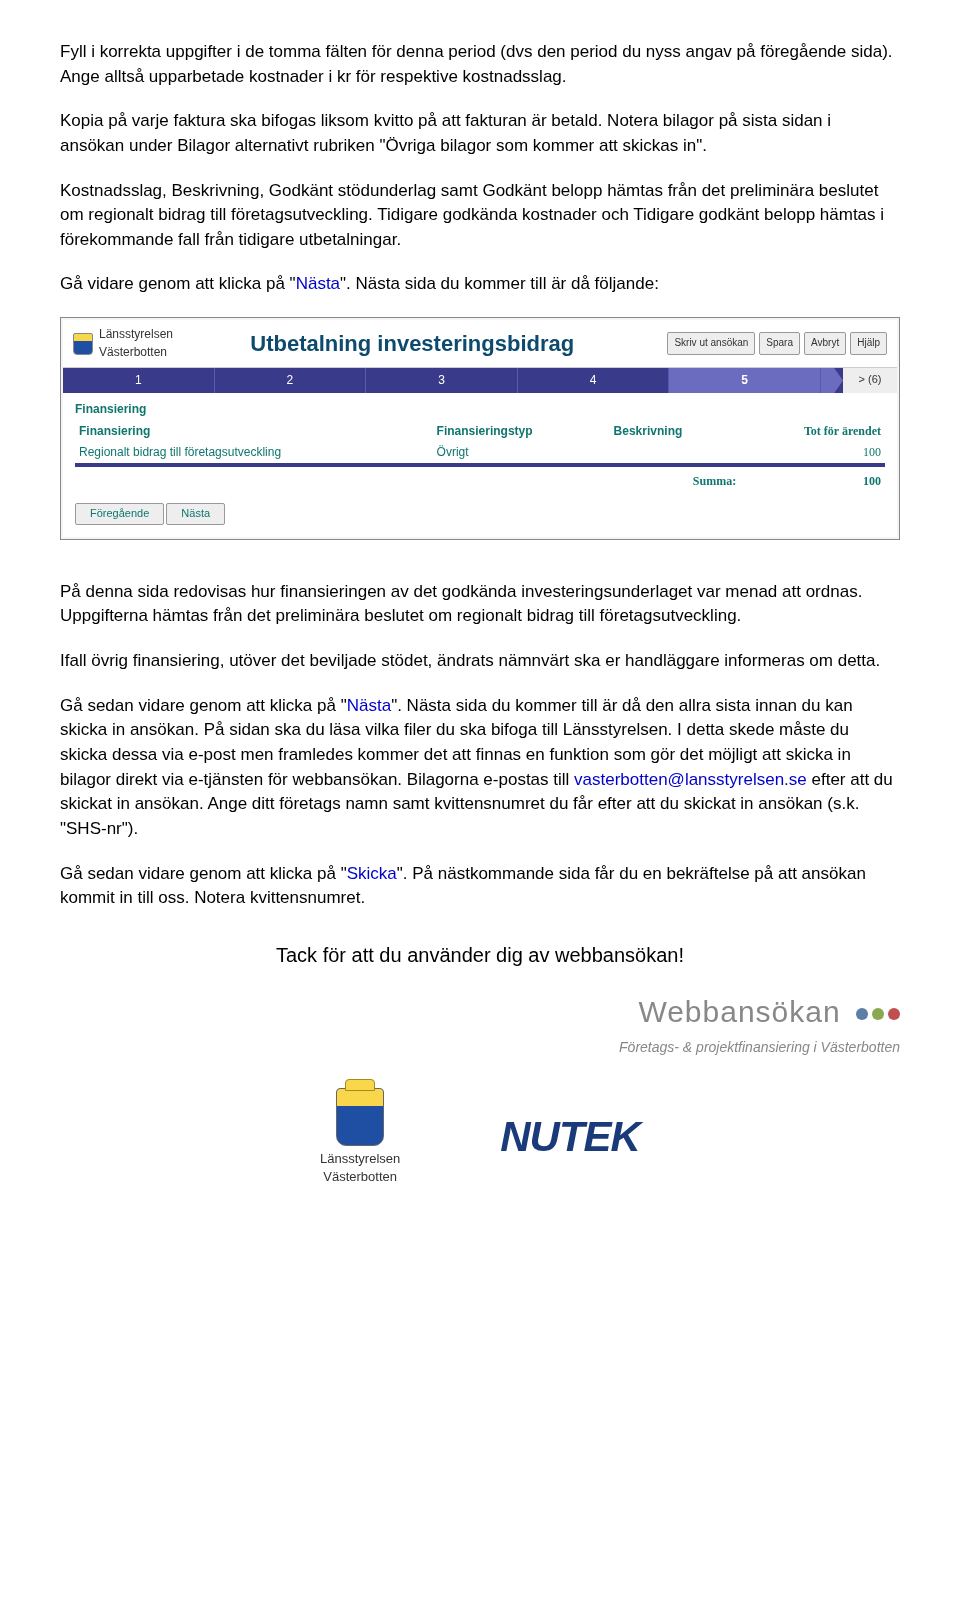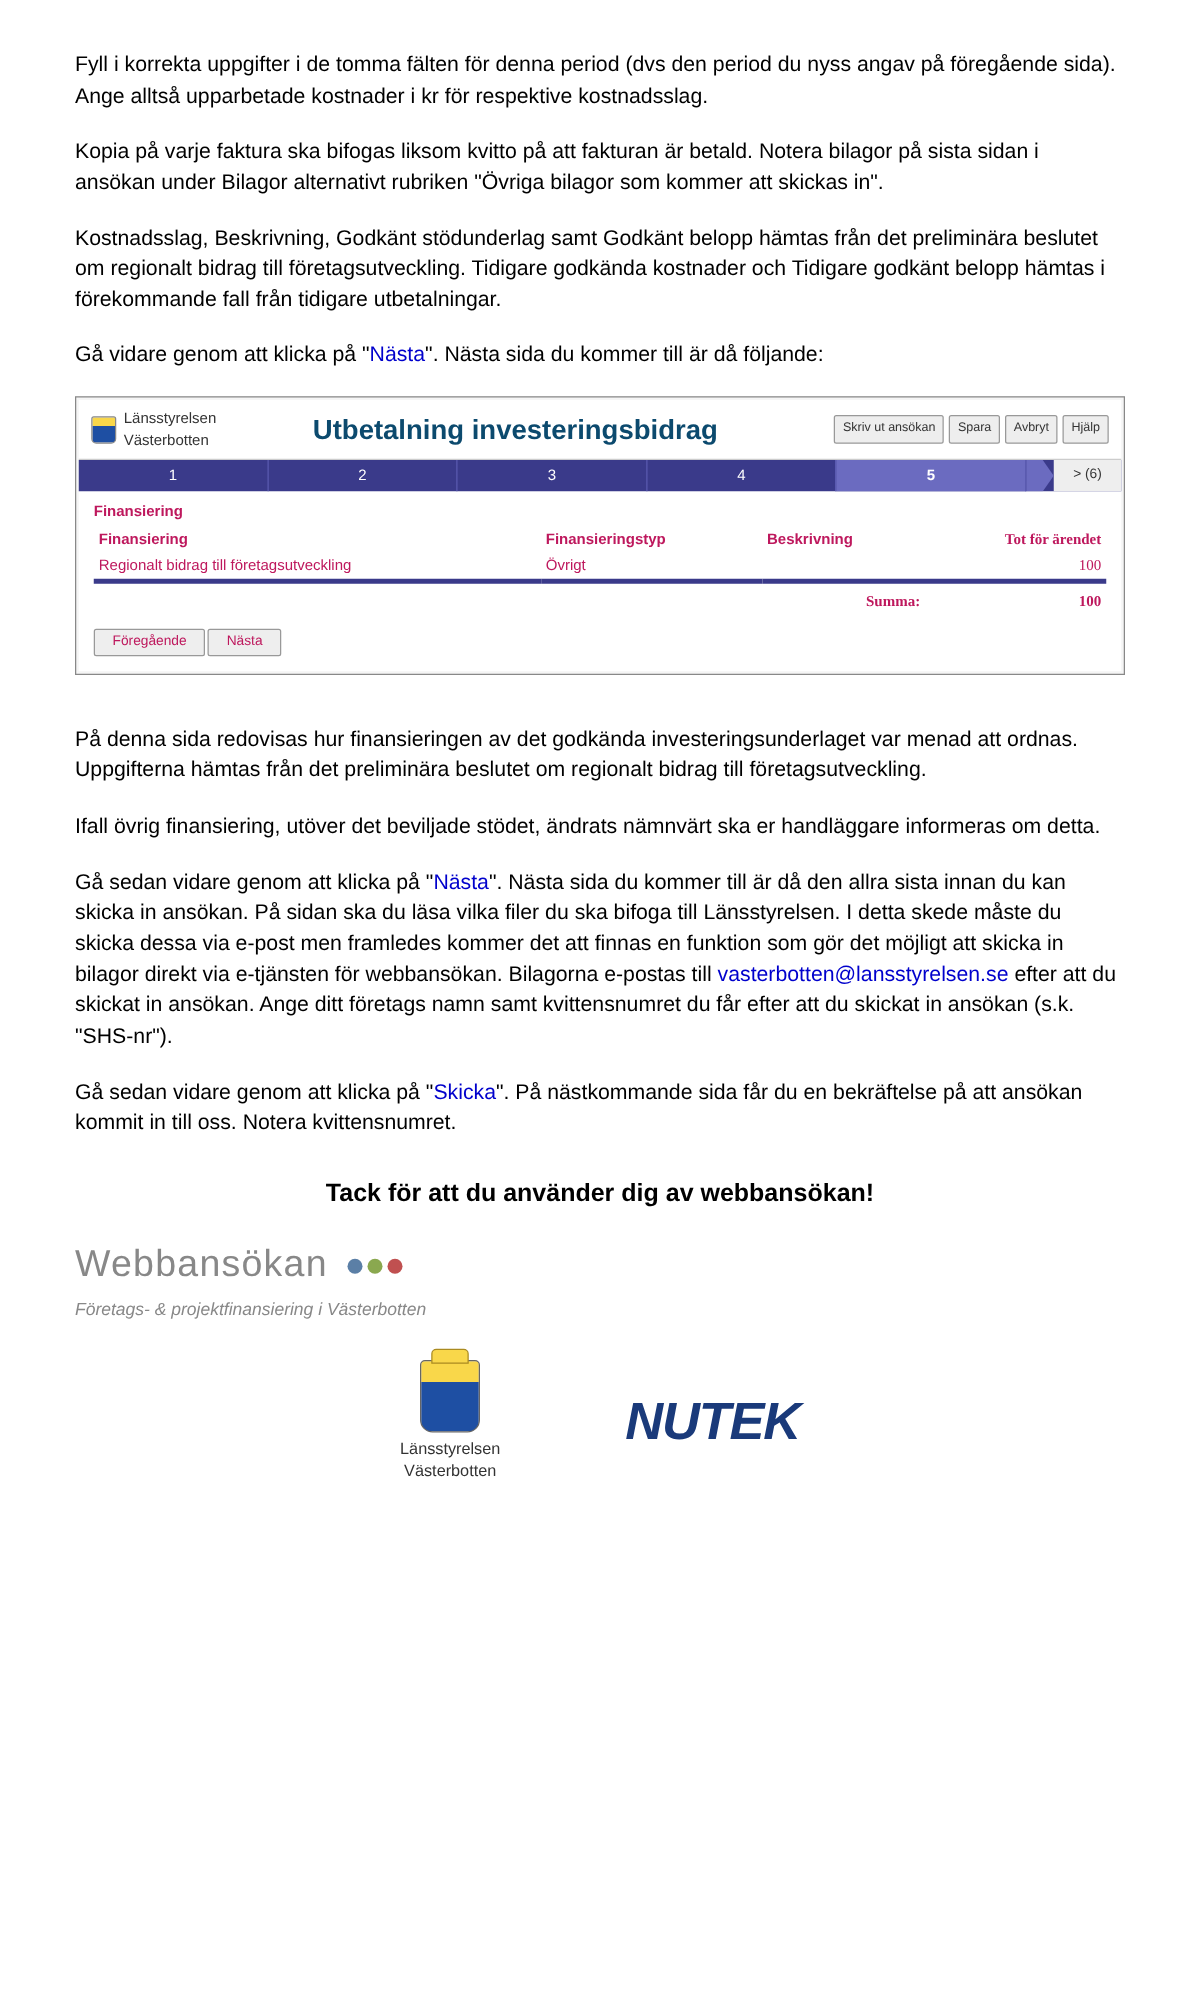--- a/index.html
+++ b/index.html
@@ -10,21 +10,21 @@
     line-height: 1.45;
     color: #000;
     background: #fff;
     width: 960px;
     box-sizing: border-box;
   }
   p { margin: 0 0 20px 0; }
   .link-like { color: #0000cc; }
   .center-bold {
     text-align: center;
-    font-weight: bold;
+    font-weight: normal;
     font-size: 20px;
     margin: 30px 0 20px 0;
   }
 
   
   .app-shot {
     border: 1px solid #888;
     margin: 8px 0 40px 0;
     background: #f5f5f5;
   }
@@ -93,21 +93,21 @@
     width: 50px;
     background: #eee;
     color: #333;
     text-align: center;
     padding: 4px 2px;
     font-size: 11px;
   }
   .shot-body {
     padding: 8px 12px 12px 12px;
     font-size: 12px;
-    color: #be185d;
+    color: #0f766e;
   }
   .section-title { font-weight: bold; margin-bottom: 2px; }
   .fin-table {
     width: 100%;
     border-collapse: collapse;
     font-size: 12px;
   }
   .fin-table th {
     text-align: left;
     font-weight: bold;
@@ -121,21 +121,21 @@
   .nav-btn {
     font-size: 11px;
     padding: 2px 14px;
     border: 1px solid #999;
     background: #eee;
     border-radius: 2px;
   }
 
   
   .footer-logos {
-    text-align: left;
+    text-align: right;
     margin-top: 10px;
   }
   .webb-logo {
     font-size: 30px;
     color: #888;
     letter-spacing: 1px;
   }
   .dots { display: inline-flex; gap: 4px; vertical-align: middle; margin-left: 6px;}
   .dot { width: 12px; height: 12px; border-radius: 50%; }
   .dot.b { background: #5b7fa6; }

